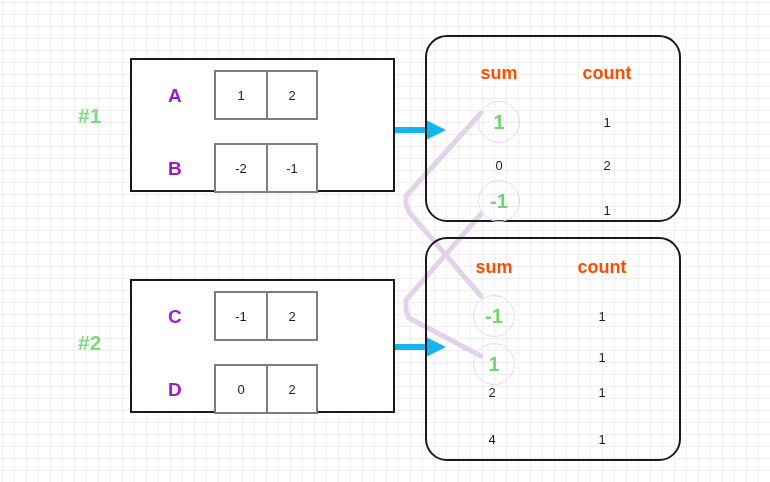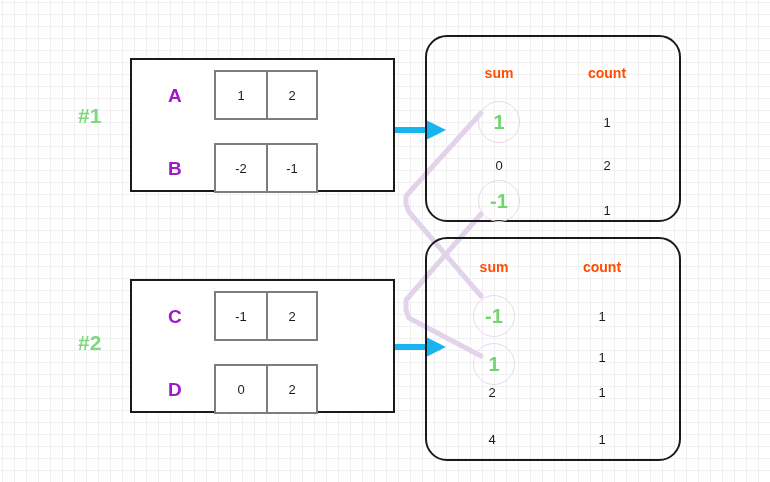--- a/index.html
+++ b/index.html
@@ -75,21 +75,21 @@
   .panel {
     position: absolute;
     border: 2px solid #1a1a1a;
     border-radius: 22px;
     background: transparent;
     box-sizing: border-box;
   }
   .col-head {
     position: absolute;
     color: #ff4d00;
-    font-size: 14px;
+    font-size: 18px;
     font-weight: bold;
     font-family: "Liberation Sans", sans-serif;
     transform: translate(-50%, -50%);
     white-space: nowrap;
   }
   .cellval {
     position: absolute;
     font-size: 13px;
     color: #1a1a1a;
     font-family: "Liberation Sans", sans-serif;

